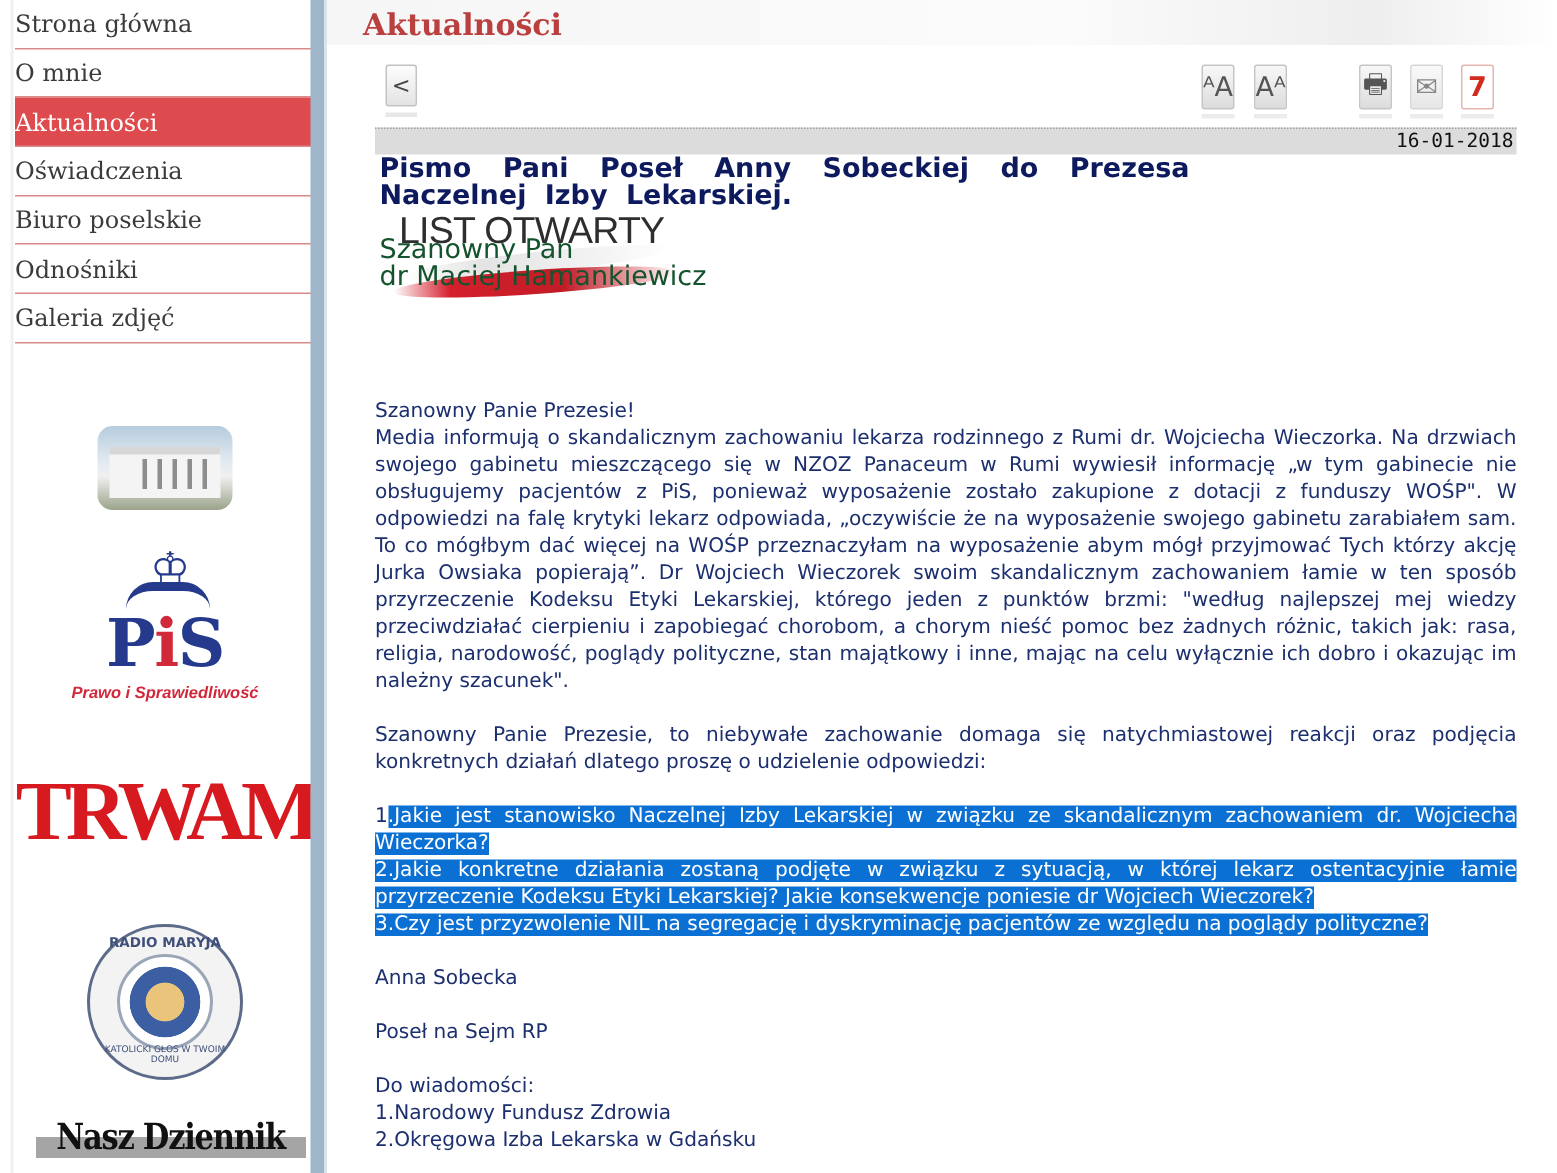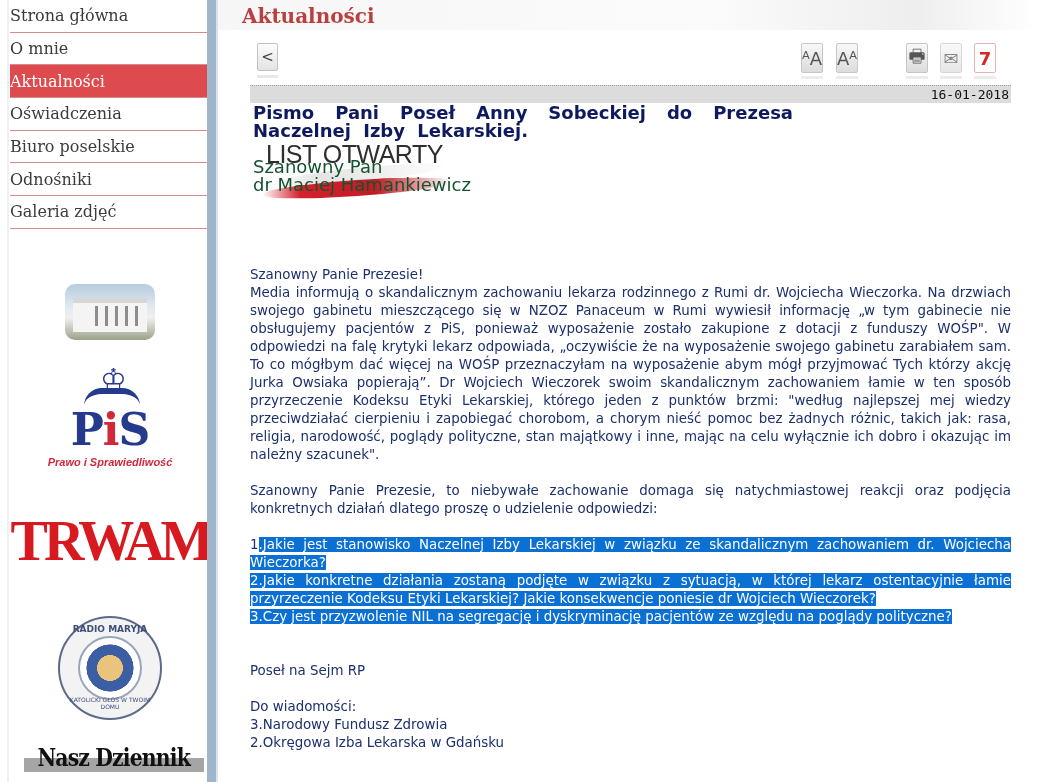--- a/index.html
+++ b/index.html
@@ -169,19 +169,20 @@
   <div class="para">Media informują o skandalicznym zachowaniu lekarza rodzinnego z Rumi dr. Wojciecha Wieczorka. Na drzwiach swojego gabinetu mieszczącego się w NZOZ Panaceum w Rumi wywiesił informację „w tym gabinecie nie obsługujemy pacjentów z PiS, ponieważ wyposażenie zostało zakupione z dotacji z funduszy WOŚP". W odpowiedzi na falę krytyki lekarz odpowiada, „oczywiście że na wyposażenie swojego gabinetu zarabiałem sam. To co mógłbym dać więcej na WOŚP przeznaczyłam na wyposażenie abym mógł przyjmować Tych którzy akcję Jurka Owsiaka popierają”. Dr Wojciech Wieczorek swoim skandalicznym zachowaniem łamie w ten sposób przyrzeczenie Kodeksu Etyki Lekarskiej, którego jeden z punktów brzmi: "według najlepszej mej wiedzy przeciwdziałać cierpieniu i zapobiegać chorobom, a chorym nieść pomoc bez żadnych różnic, takich jak: rasa, religia, narodowość, poglądy polityczne, stan majątkowy i inne, mając na celu wyłącznie ich dobro i okazując im należny szacunek".</div>
   <div class="gap"></div>
   <div class="para">Szanowny Panie Prezesie, to niebywałe zachowanie domaga się natychmiastowej reakcji oraz podjęcia konkretnych działań dlatego proszę o udzielenie odpowiedzi:</div>
   <div class="gap"></div>
   <div class="para">
     <span class="nosel">1</span><span class="sel">.Jakie jest stanowisko Naczelnej Izby Lekarskiej w związku ze skandalicznym zachowaniem dr. Wojciecha Wieczorka?</span><br>
     <span class="sel">2.Jakie konkretne działania zostaną podjęte w związku z sytuacją, w której lekarz ostentacyjnie łamie przyrzeczenie Kodeksu Etyki Lekarskiej? Jakie konsekwencje poniesie dr Wojciech Wieczorek?</span><br>
     <span class="sel">3.Czy jest przyzwolenie NIL na segregację i dyskryminację pacjentów ze względu na poglądy polityczne?</span>
   </div>
   <div class="gap"></div>
+  <div>Anna Sobecka</div>
   <div class="gap"></div>
   <div>Poseł na Sejm RP</div>
   <div class="gap"></div>
   <div>Do wiadomości:</div>
-  <div>3.Narodowy Fundusz Zdrowia</div>
+  <div>1.Narodowy Fundusz Zdrowia</div>
   <div>2.Okręgowa Izba Lekarska w Gdańsku</div>
 </div>
 
 </body></html>

